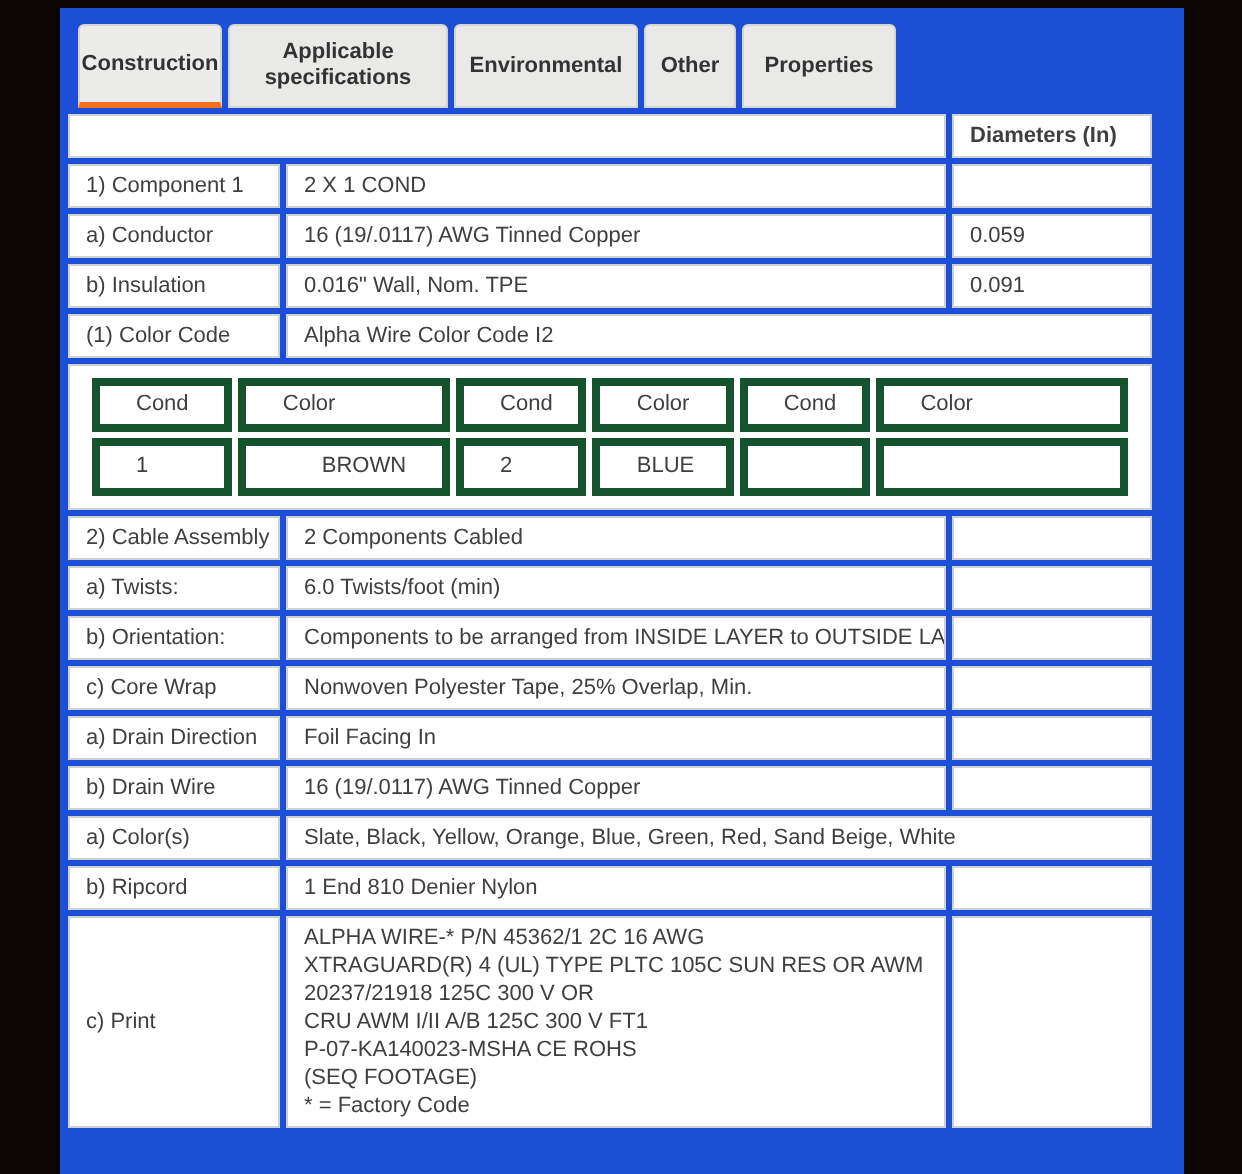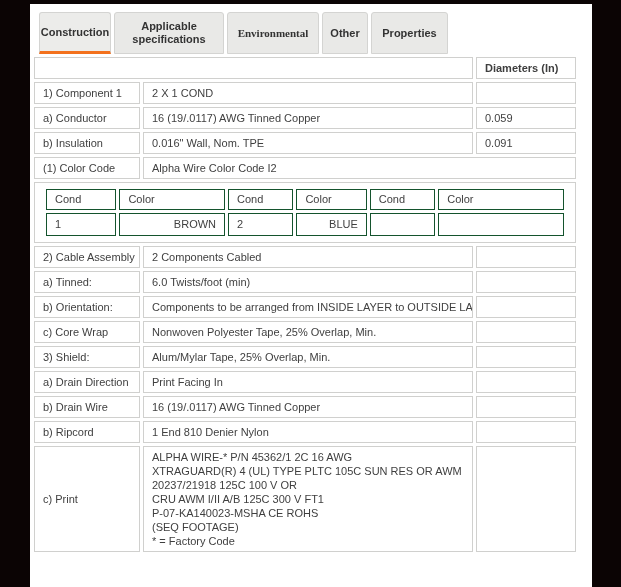--- a/index.html
+++ b/index.html
@@ -5,40 +5,40 @@
   html,body{margin:0;padding:0;}
   body{
     width:621px;height:587px;
     background:#0b0404;
     position:relative;
     font-family:"Liberation Sans","DejaVu Sans",sans-serif;
     overflow:hidden;
   }
   .content{
     position:absolute;left:30px;top:4px;width:562px;height:583px;
-    background:#ffffff;
+    background:#1d4ed8;
     overflow:hidden;
   }
   
   .tabbar{
     display:flex;align-items:stretch;
     padding:8px 8px 0 9px;gap:3px;height:50px;box-sizing:border-box;
   }
   .tab{
     background:#e9e9e7;
     border:1px solid #d4d4d2;
     border-radius:3px 3px 0 0;
     display:flex;align-items:center;justify-content:center;text-align:center;
     font-size:11px;font-weight:bold;color:#333;
     line-height:13px;
     padding:2px 6px;box-sizing:border-box;
     cursor:pointer;
   }
   .tab.active{border-bottom:3px solid #f3711d;background:#ececea;}
-  .t1{width:72px;}.t2{width:110px;}.t3{width:92px;font-family:Liberation Serif, serif;}.t4{width:46px;}.t5{width:77px;}.t6{width:125px;}
+  .t1{width:72px;}.t2{width:110px;}.t3{width:92px;}.t4{width:46px;}.t5{width:77px;}.t6{width:125px;}
   
   table.spec{
     border-collapse:separate;border-spacing:3px;
     width:548px;margin:0 0 0 1px;table-layout:fixed;
   }
   table.spec td{
     background:#ffffff;
     border:1px solid #d0d0ce;
     padding:3px 8px;
     font-size:11px;color:#3f3f3f;
@@ -48,22 +48,22 @@
   }
   td.hdr-spacer{}
   td.hdr-diam{font-weight:bold;}
   
   td.cc-wrap{padding:3px;}
   table.cc{
     border-collapse:separate;border-spacing:3px;
     width:100%;table-layout:fixed;
   }
   table.cc td{
-    background:#fff;border:1px solid #14532d;
-    padding:2px 8px;line-height:13px;white-space:nowrap;overflow:hidden;
+    background:#fff;border:4px solid #14532d;
+    padding:2px 18px;line-height:13px;white-space:nowrap;overflow:hidden;
   }
   td.cc-cond-h{font-size:9.5px;color:#666;height:15px;}
   td.cc-color-h{font-size:11px;color:#444;height:15px;}
   td.cc-cond-v{font-size:10px;color:#3f3f3f;height:17px;}
   td.cc-color-v{font-size:11px;color:#3f3f3f;height:17px;text-align:right;}
   
   td.print-cell{white-space:normal;}
   .print-line{font-size:11px;line-height:14px;color:#3f3f3f;white-space:nowrap;}
 </style>
 </head>
@@ -144,61 +144,60 @@
             </table>
       </td>
     </tr>
 
     <tr>
       <td>2) Cable Assembly</td>
       <td>2 Components Cabled</td>
       <td></td>
     </tr>
     <tr>
-      <td>a) Tinned:</td>
+      <td>a) Twists:</td>
       <td>6.0 Twists/foot (min)</td>
       <td></td>
     </tr>
     <tr>
       <td>b) Orientation:</td>
       <td>Components to be arranged from INSIDE LAYER to OUTSIDE LAYER</td>
       <td></td>
     </tr>
     <tr>
       <td>c) Core Wrap</td>
       <td>Nonwoven Polyester Tape, 25% Overlap, Min.</td>
       <td></td>
     </tr>
     <tr>
-      <td>3) Shield:</td>
-      <td>Alum/Mylar Tape, 25% Overlap, Min.</td>
-      <td></td>
-    </tr>
-    <tr>
       <td>a) Drain Direction</td>
-      <td>Print Facing In</td>
+      <td>Foil Facing In</td>
       <td></td>
     </tr>
     <tr>
       <td>b) Drain Wire</td>
       <td>16 (19/.0117) AWG Tinned Copper</td>
       <td></td>
+    </tr>
+    <tr>
+      <td>a) Color(s)</td>
+      <td colspan="2">Slate, Black, Yellow, Orange, Blue, Green, Red, Sand Beige, White</td>
     </tr>
     <tr>
       <td>b) Ripcord</td>
       <td>1 End 810 Denier Nylon</td>
       <td></td>
     </tr>
 
     <tr>
       <td>c) Print</td>
       <td class="print-cell">
         <div class="print-line">ALPHA WIRE-* P/N 45362/1 2C 16 AWG</div>
         <div class="print-line">XTRAGUARD(R) 4 (UL) TYPE PLTC 105C SUN RES OR AWM</div>
-        <div class="print-line">20237/21918 125C 100 V OR</div>
+        <div class="print-line">20237/21918 125C 300 V OR</div>
         <div class="print-line">CRU AWM I/II A/B 125C 300 V FT1</div>
         <div class="print-line">P-07-KA140023-MSHA CE ROHS</div>
         <div class="print-line">(SEQ FOOTAGE)</div>
         <div class="print-line">* = Factory Code</div>
       </td>
       <td></td>
     </tr>
   </tbody>
     </table>
 

